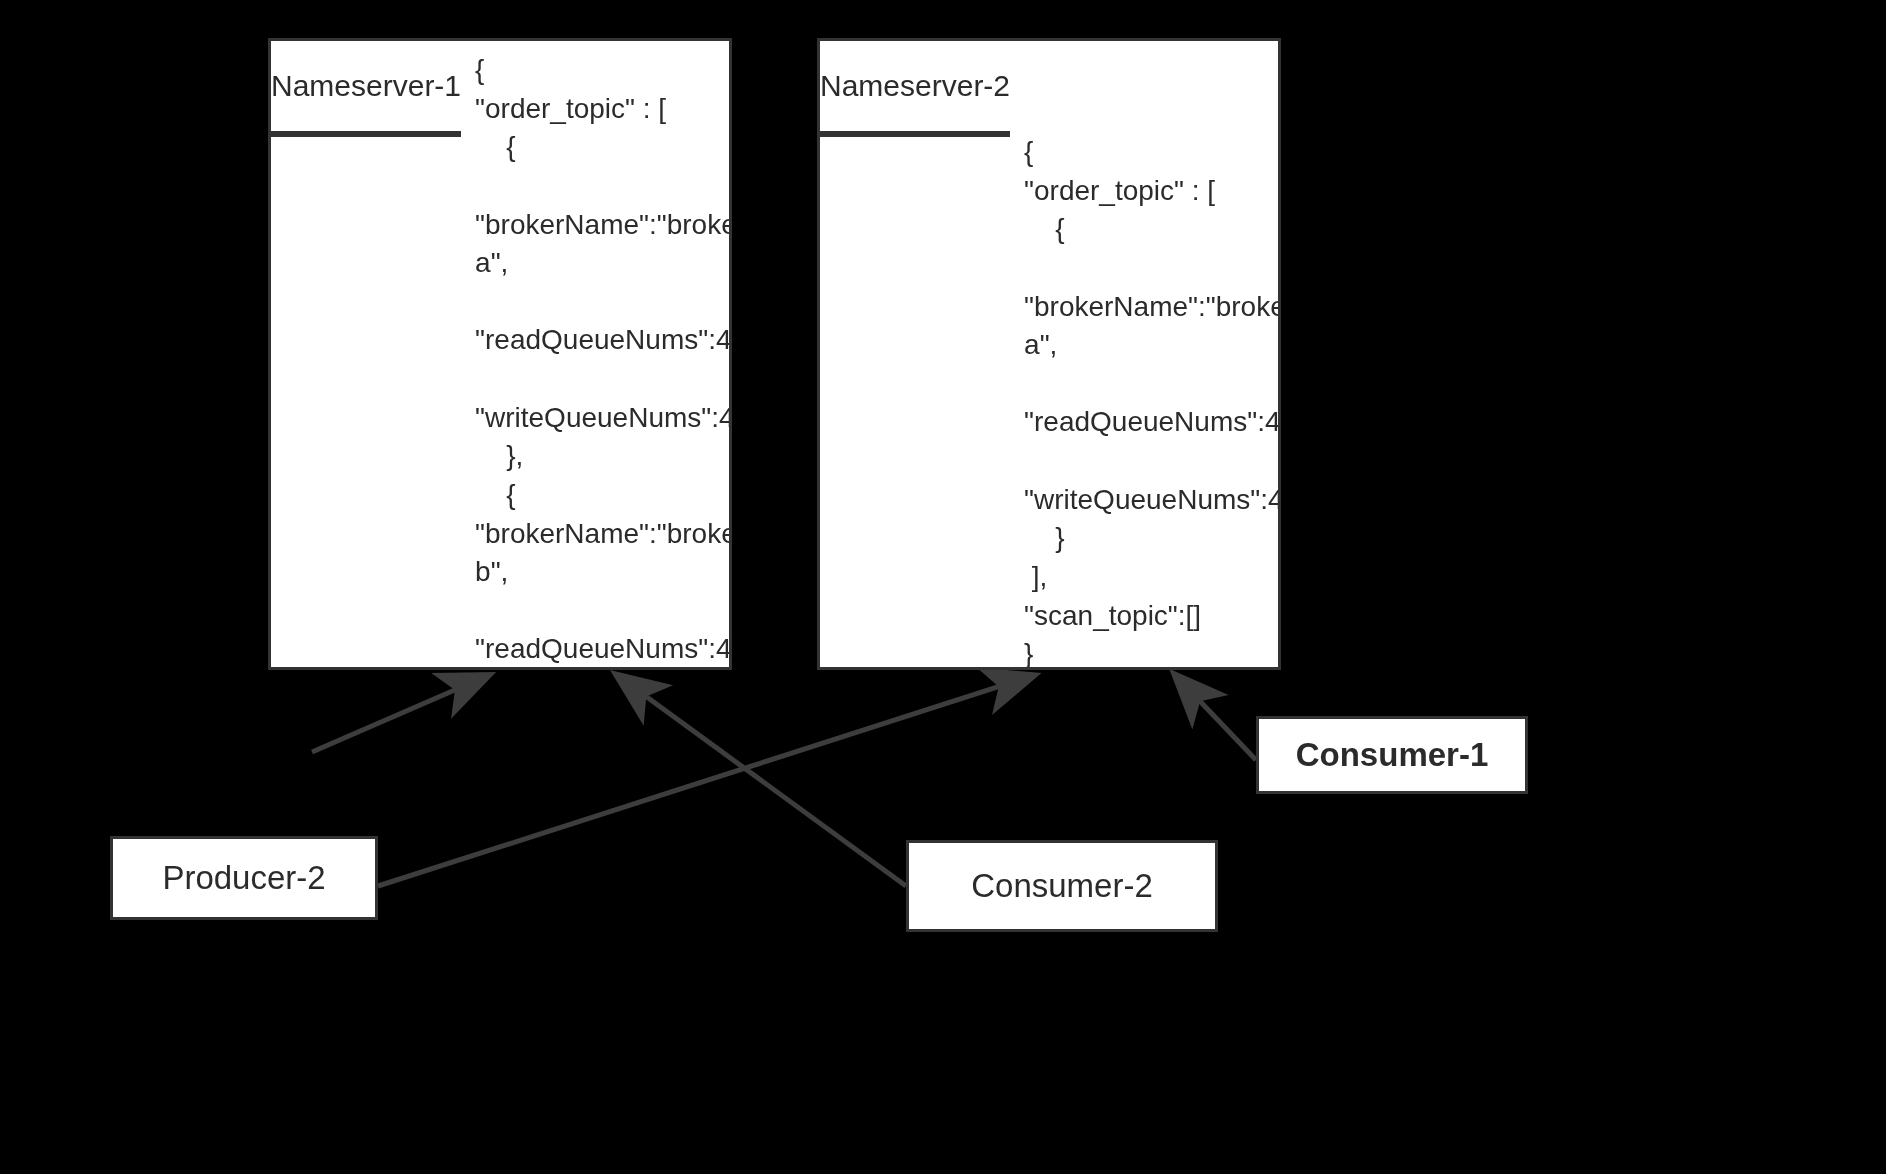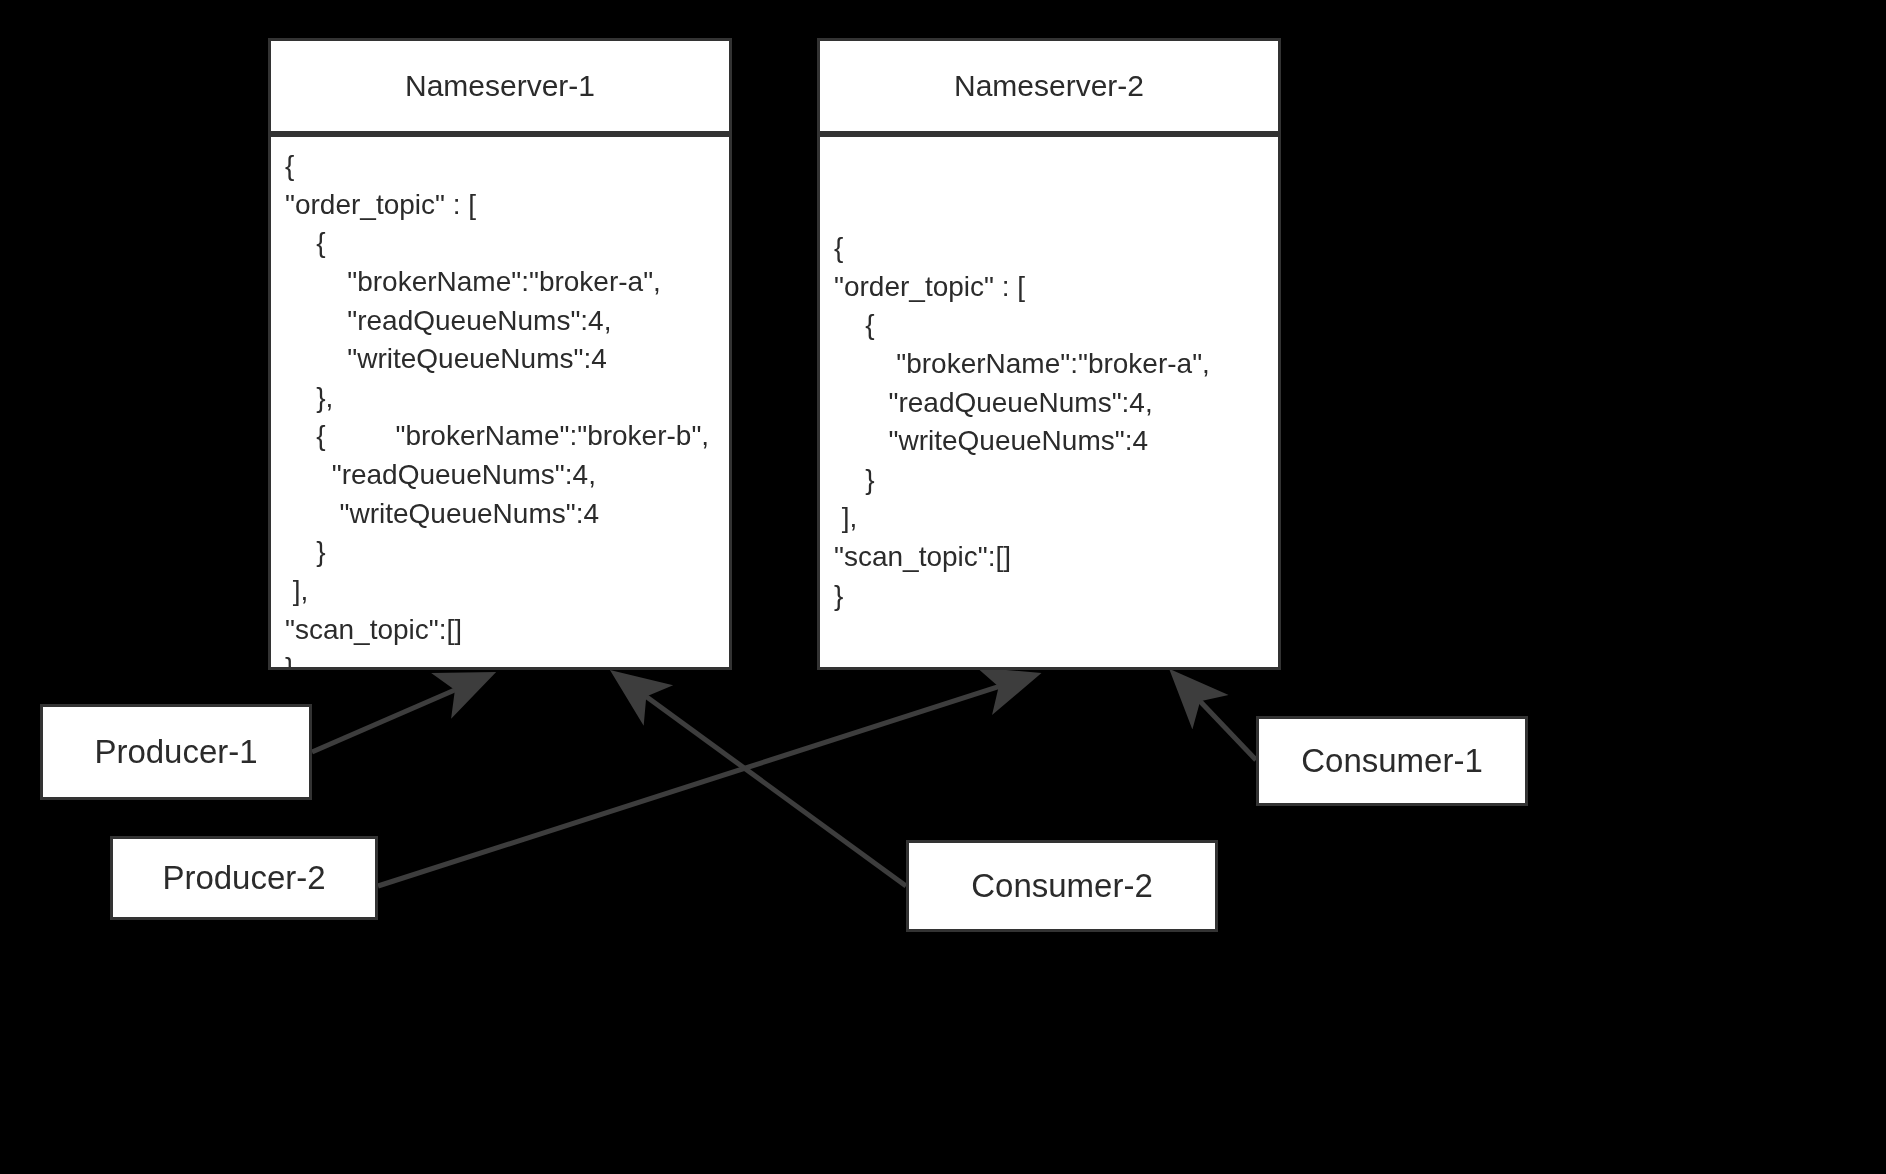--- a/index.html
+++ b/index.html
@@ -3,21 +3,21 @@
 <meta charset="utf-8">
 <style>
   html,body{margin:0;padding:0;background:#000;}
   body{width:1886px;height:1174px;overflow:hidden;
        font-family:"Liberation Sans","DejaVu Sans",sans-serif;}
   #stage{position:relative;width:1886px;height:1174px;background:#000;}
 
   .node{position:absolute;background:#fff;border:3px solid #333;box-sizing:border-box;}
 
   
-  .ns{display:flex;flex-direction:column;}
+  .ns{display:flex;}
   .ns-title{height:96px;display:flex;align-items:center;justify-content:center;
             font-size:30px;color:#2b2b2b;border-bottom:6px solid #333;box-sizing:border-box;
             background:#fff;}
   .ns-body{flex:1;position:relative;background:#fff;overflow:hidden;}
   .ns-code{position:absolute;left:14px;right:8px;font-size:28px;line-height:1.38;
            color:#2b2b2b;white-space:pre-wrap;word-break:normal;}
   #ns1 .ns-code{top:10px;}
   #ns2 .ns-code{top:92px;}
 
   
@@ -85,29 +85,26 @@
         "brokerName":"broker-a",
        "readQueueNums":4,
        "writeQueueNums":4
     }
  ],
 "scan_topic":[]
 }</div>
     </div>
   </div>
 
-  <div class="node endpoint" style="left:40px;top:704px;width:272px;height:96px;">
-    <span>Producer-1</span>
-  </div>
 
   <div class="node endpoint" style="left:110px;top:836px;width:268px;height:84px;">
     <span>Producer-2</span>
   </div>
 
-  <div class="node endpoint" style="left:1256px;top:716px;width:272px;height:90px;">
+  <div class="node endpoint" style="left:1256px;top:716px;width:272px;height:78px;font-weight:bold;">
     <span>Consumer-1</span>
   </div>
 
   <div class="node endpoint" style="left:906px;top:840px;width:312px;height:92px;">
     <span>Consumer-2</span>
   </div>
 
 </div>
 
 </body></html>

